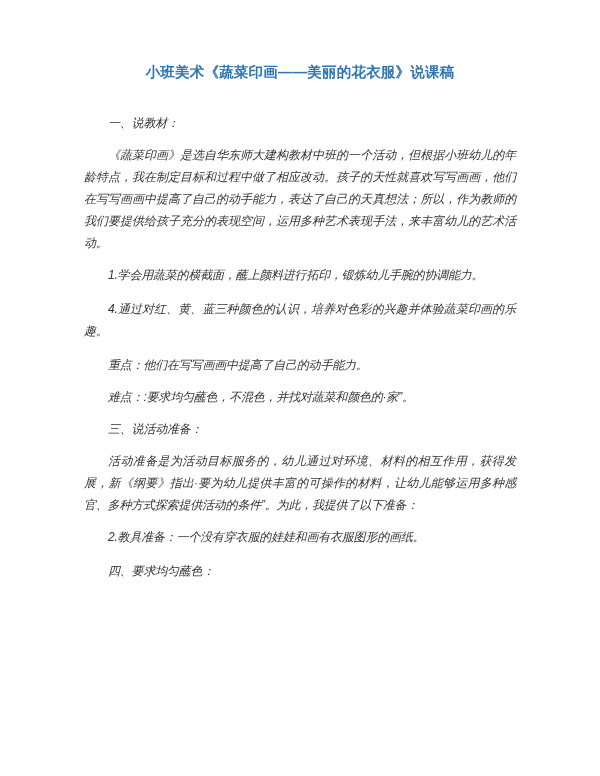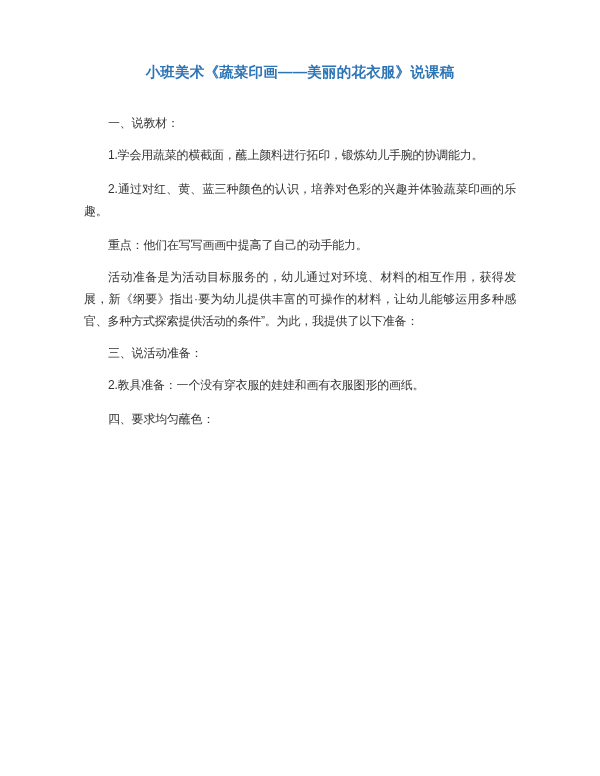--- a/index.html
+++ b/index.html
@@ -31,32 +31,35 @@
   }
   .para {
     font-size: 12px;
     color: #333333;
     line-height: 22px;
     text-indent: 2em;
     text-align: justify;
     margin: 0 0 10px 0;
     letter-spacing: -0.2px;
     word-break: break-all;
+    font-style: italic;
   }
   .para.spaced {
     margin-bottom: 12px;
   }
 </style>
 </head>
 <body>
 
 <div class="page">
   <h1 class="doc-title" style="color: rgb(46, 117, 182);">小班美术《蔬菜印画——美丽的花衣服》说课稿</h1>
 
   <p class="para">一、说教材：</p>
+  <p class="para">《蔬菜印画》是选自华东师大建构教材中班的一个活动，但根据小班幼儿的年龄特点，我在制定目标和过程中做了相应改动。孩子的天性就喜欢写写画画，他们在写写画画中提高了自己的动手能力，表达了自己的天真想法；所以，作为教师的我们要提供给孩子充分的表现空间，运用多种艺术表现手法，来丰富幼儿的艺术活动。</p>
   <p class="para spaced">1.学会用蔬菜的横截面，蘸上颜料进行拓印，锻炼幼儿手腕的协调能力。</p>
-  <p class="para spaced">2.通过对红、黄、蓝三种颜色的认识，培养对色彩的兴趣并体验蔬菜印画的乐趣。</p>
+  <p class="para spaced">4.通过对红、黄、蓝三种颜色的认识，培养对色彩的兴趣并体验蔬菜印画的乐趣。</p>
   <p class="para">重点：他们在写写画画中提高了自己的动手能力。</p>
+  <p class="para">难点：:要求均匀蘸色，不混色，并找对蔬菜和颜色的·家”。</p>
+  <p class="para">三、说活动准备：</p>
   <p class="para">活动准备是为活动目标服务的，幼儿通过对环境、材料的相互作用，获得发展，新《纲要》指出·要为幼儿提供丰富的可操作的材料，让幼儿能够运用多种感官、多种方式探索提供活动的条件”。为此，我提供了以下准备：</p>
-  <p class="para">三、说活动准备：</p>
   <p class="para spaced">2.教具准备：一个没有穿衣服的娃娃和画有衣服图形的画纸。</p>
   <p class="para">四、要求均匀蘸色：</p>
 </div>
 
 </body></html>

